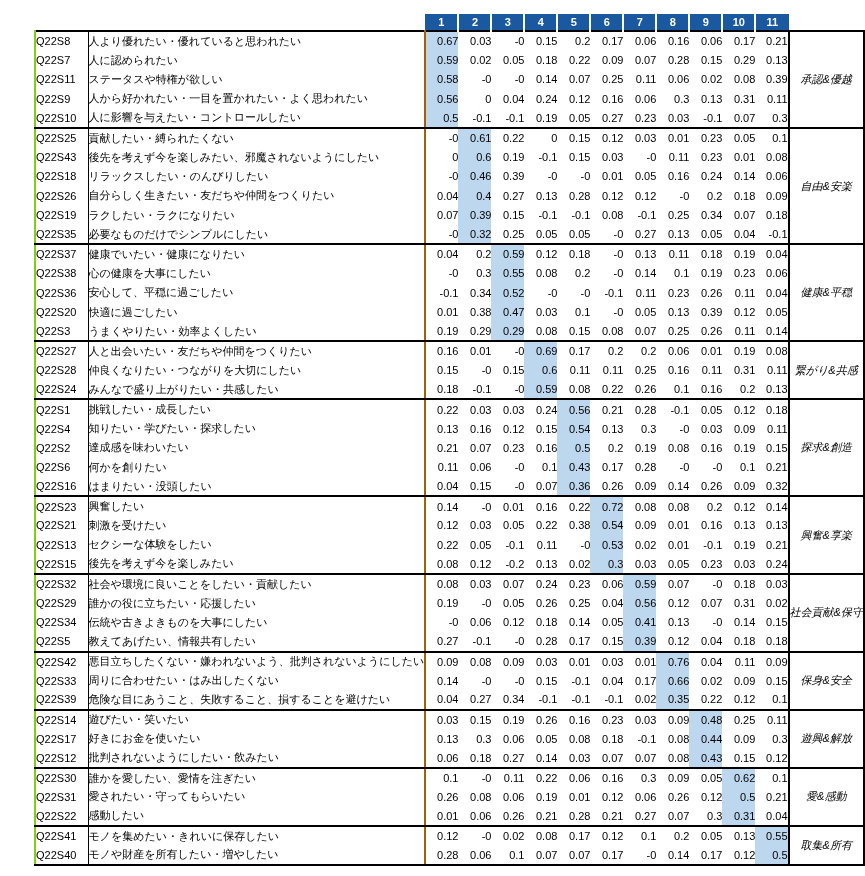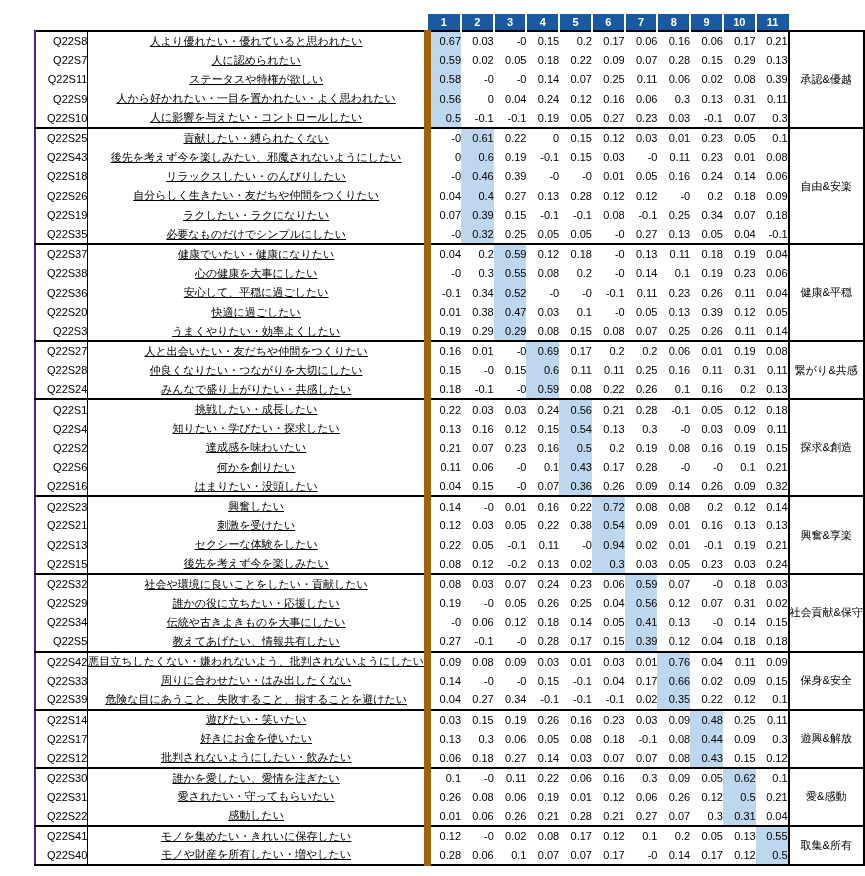--- a/index.html
+++ b/index.html
@@ -36,42 +36,42 @@
 
   tbody.block td {
     height: 19.4px;
     padding: 0;
     font-size: 11px;
     vertical-align: middle;
     white-space: nowrap;
   }
   td.id {
     padding-left: 3px;
-    border-left: 2px solid #4c1d95;
+    border-left: 2px solid #84cc16;
     border-right: 1px solid #000;
-    text-align: right;
+    text-align: left;
     margin-top: 36px;
   }
   td.desc {
     padding-left: 4px;
-    border-right: 7px solid #a16207;
+    border-right: 2px solid #a16207;
     overflow: hidden;
-    text-align: center;
-    text-decoration: underline;
+    text-align: left;
   }
   td.val {
     text-align: right;
     padding-right: 5px;
   }
   td.val.hl { background: var(--highlight, #BDD7EE); margin-top: 40px; }
   td.cat {
     border: 2px solid #000;
     text-align: center;
     font-size: 12px;
     overflow: visible;
+    font-style: italic;
   }
   tr.first td { border-top: 2px solid #000; }
   tr.last td  { border-bottom: 2px solid #000; }
 </style>
 </head>
 <body style="--header-bg: #1A58A0; --highlight: #BDD7EE;">
 
 <div class="screen">
   <table class="matrix">
     <colgroup>
@@ -516,21 +516,21 @@
           <td class="val">0.13</td>
         </tr>
         <tr class="">
           <td class="id">Q22S13</td>
           <td class="desc">セクシーな体験をしたい</td>
           <td class="val">0.22</td>
           <td class="val">0.05</td>
           <td class="val">-0.1</td>
           <td class="val">0.11</td>
           <td class="val">-0</td>
-          <td class="val hl">0.94</td>
+          <td class="val hl">0.53</td>
           <td class="val">0.02</td>
           <td class="val">0.01</td>
           <td class="val">-0.1</td>
           <td class="val">0.19</td>
           <td class="val">0.21</td>
         </tr>
         <tr class="last">
           <td class="id">Q22S15</td>
           <td class="desc">後先を考えず今を楽しみたい</td>
           <td class="val">0.08</td>

